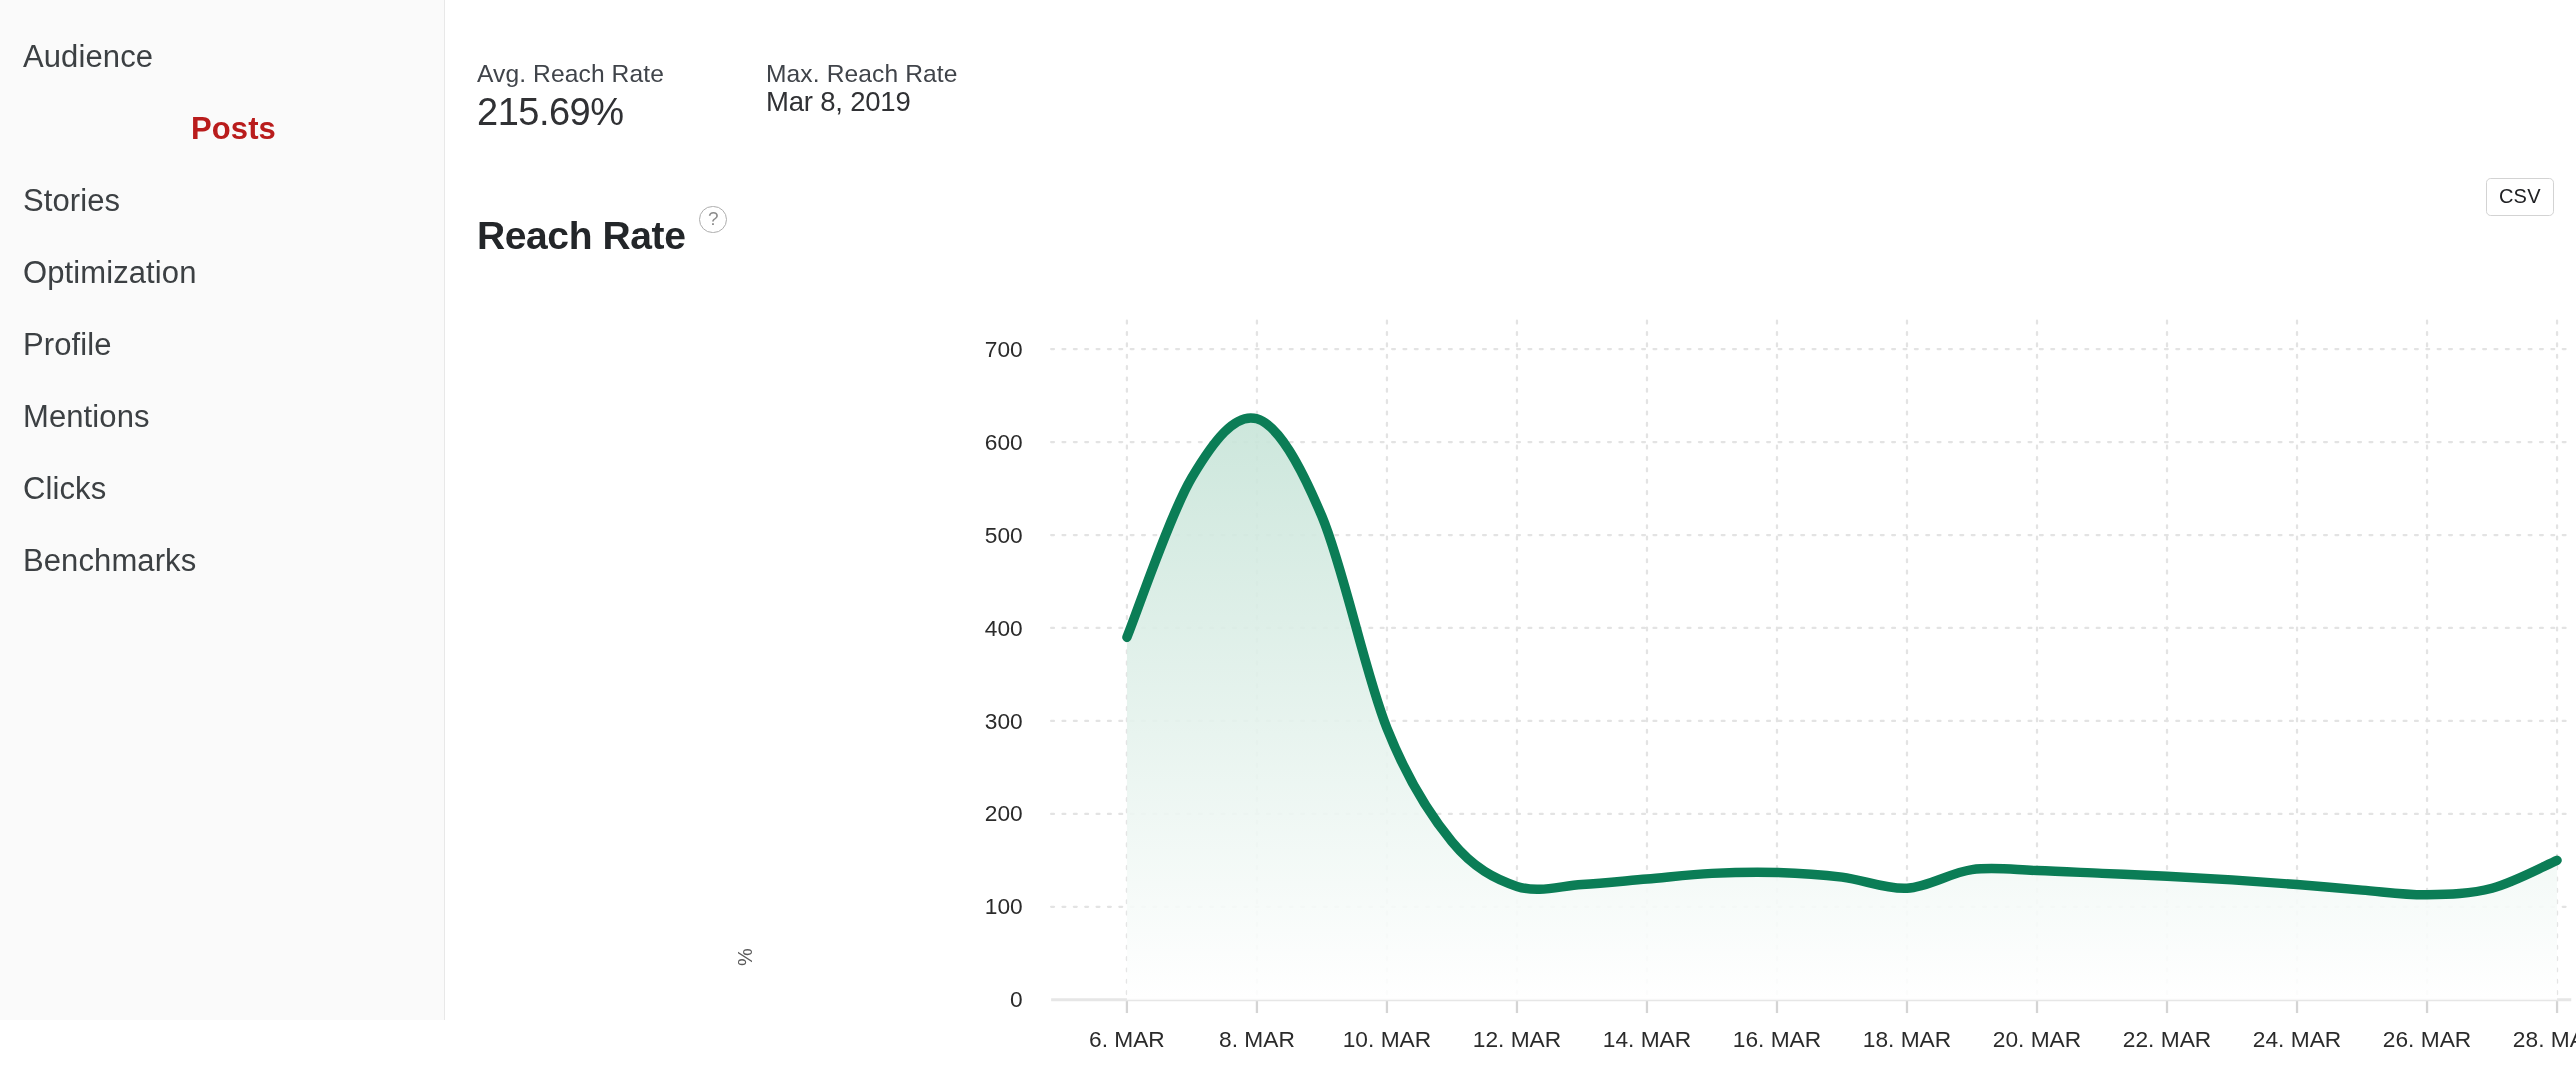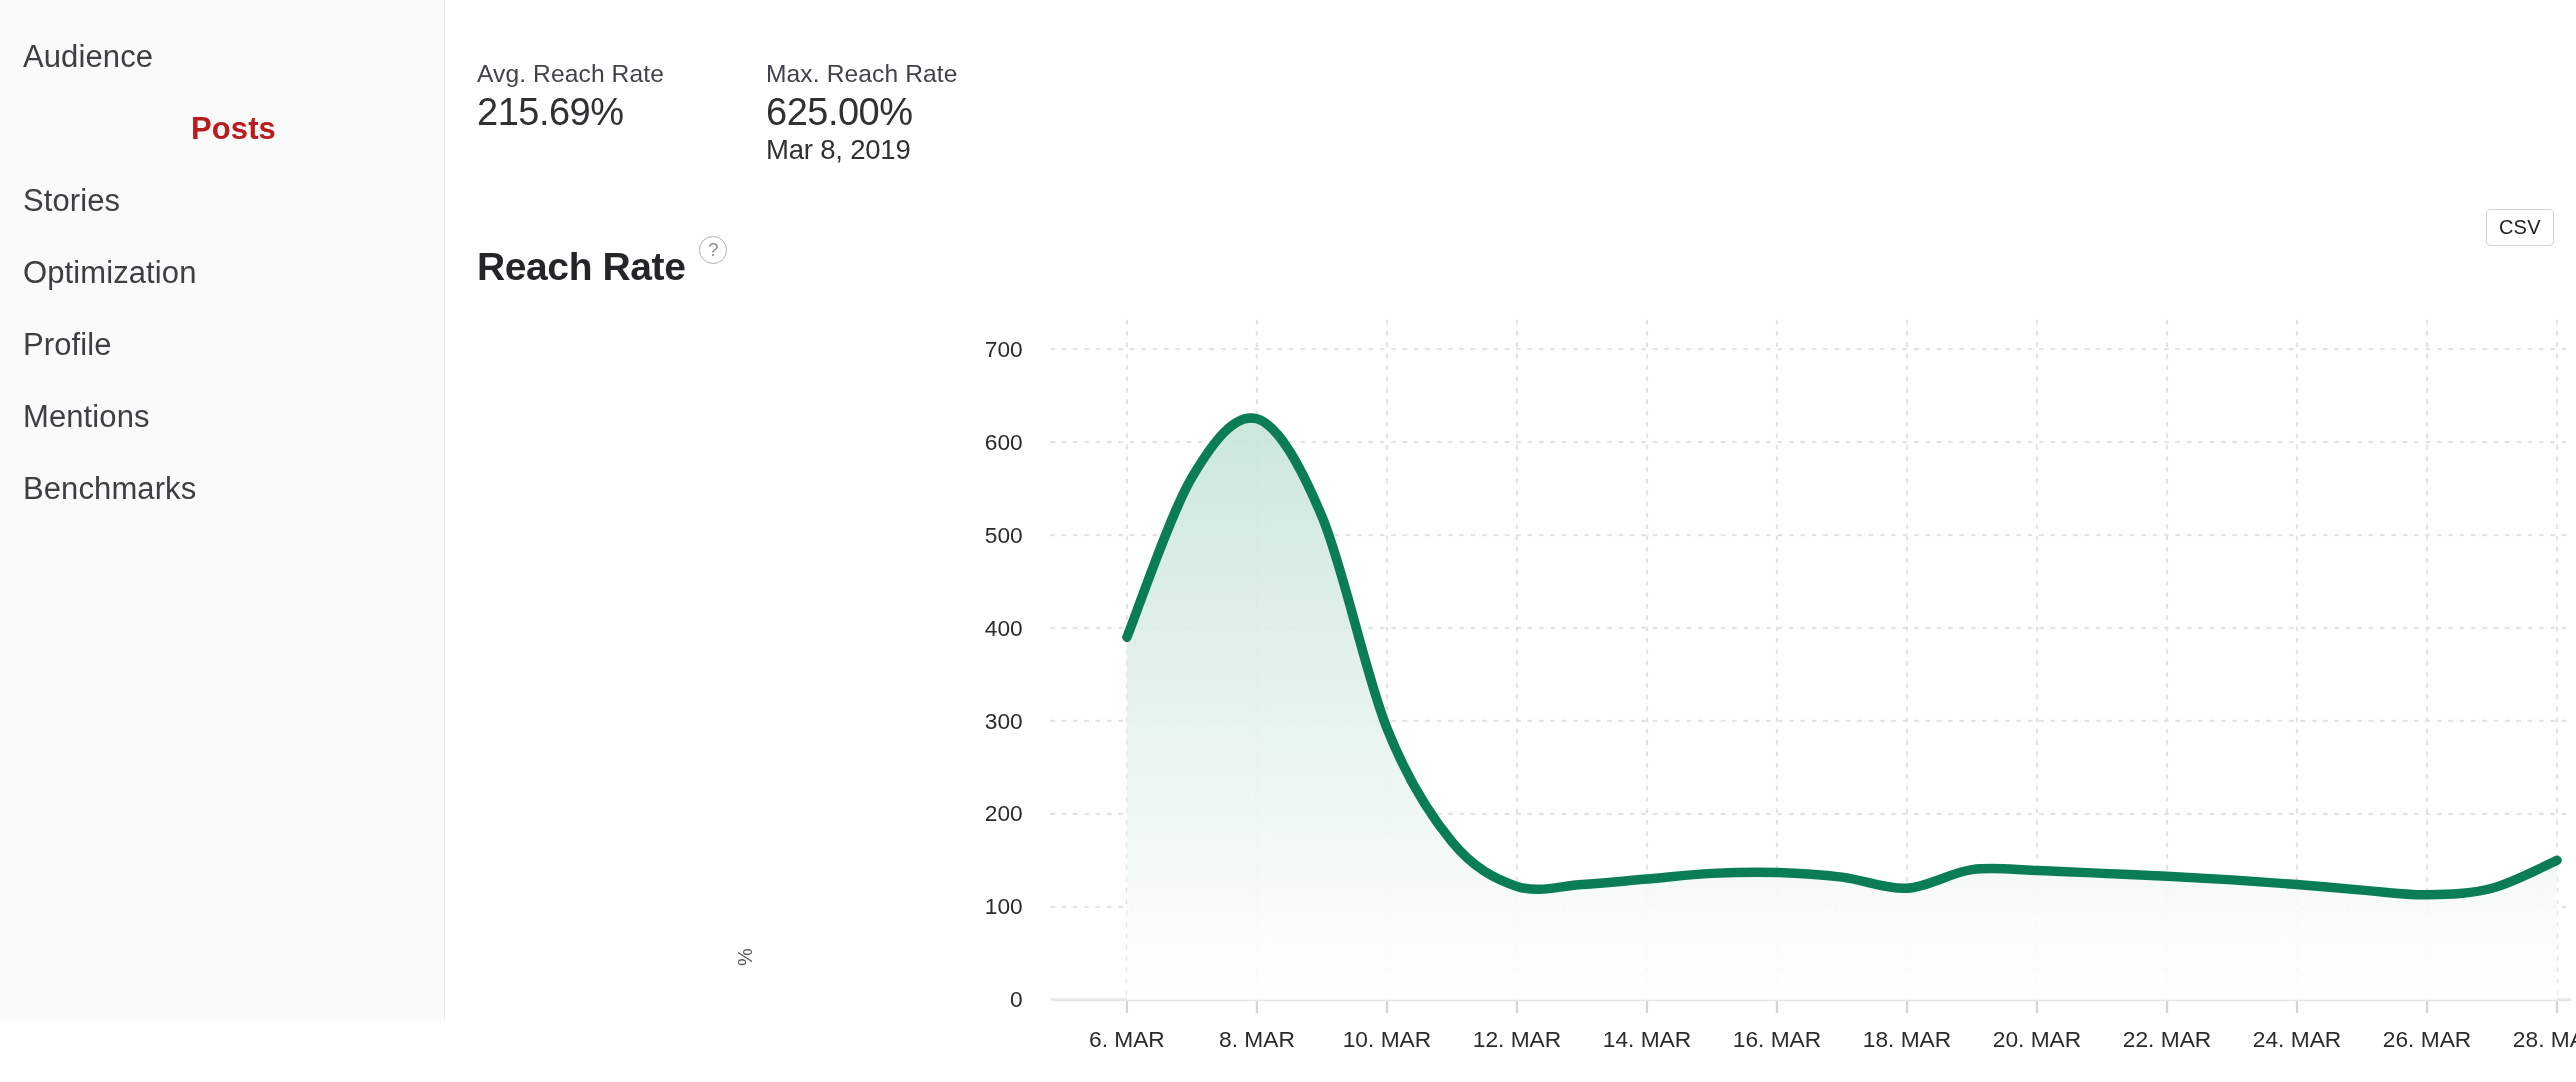--- a/index.html
+++ b/index.html
@@ -149,34 +149,36 @@
     <div class="nav-item">
         <span>Optimization</span>
       </div>
     <div class="nav-item">
         <span>Profile</span>
       </div>
     <div class="nav-item">
         <span>Mentions</span>
       </div>
     <div class="nav-item">
+        <span>Clicks</span>
+      </div>
+    <div class="nav-item">
         <span>Benchmarks</span>
       </div>
   </nav>
 
   <section class="main">
 
     <div class="stats">
       <div class="stat">
         <div class="stat-label">Avg. Reach Rate</div>
         <div class="stat-value">215.69%</div>
       </div>
       <div class="stat">
         <div class="stat-label">Max. Reach Rate</div>
-        <div class="stat-value">625.00%</div>
         <div class="stat-sub">Mar 8, 2019</div>
       </div>
     </div>
 
     <div class="chart-header">
       <div class="chart-title">Reach Rate</div>
       <div class="help-icon">
           <span>?</span>
         </div>
       <button class="csv-btn">CSV</button>

